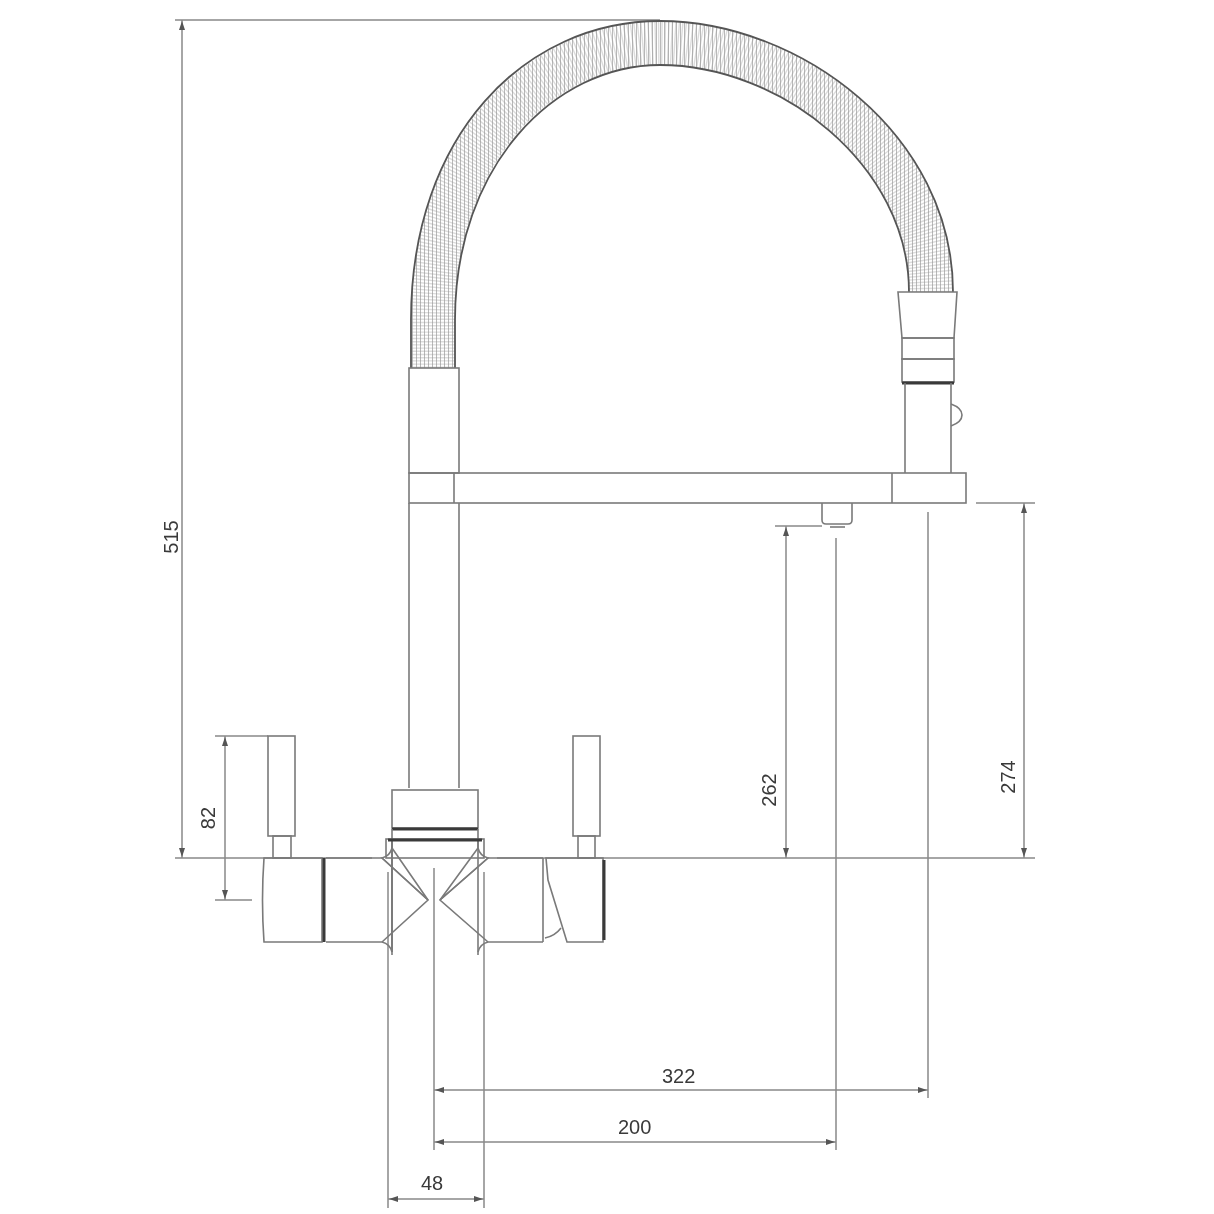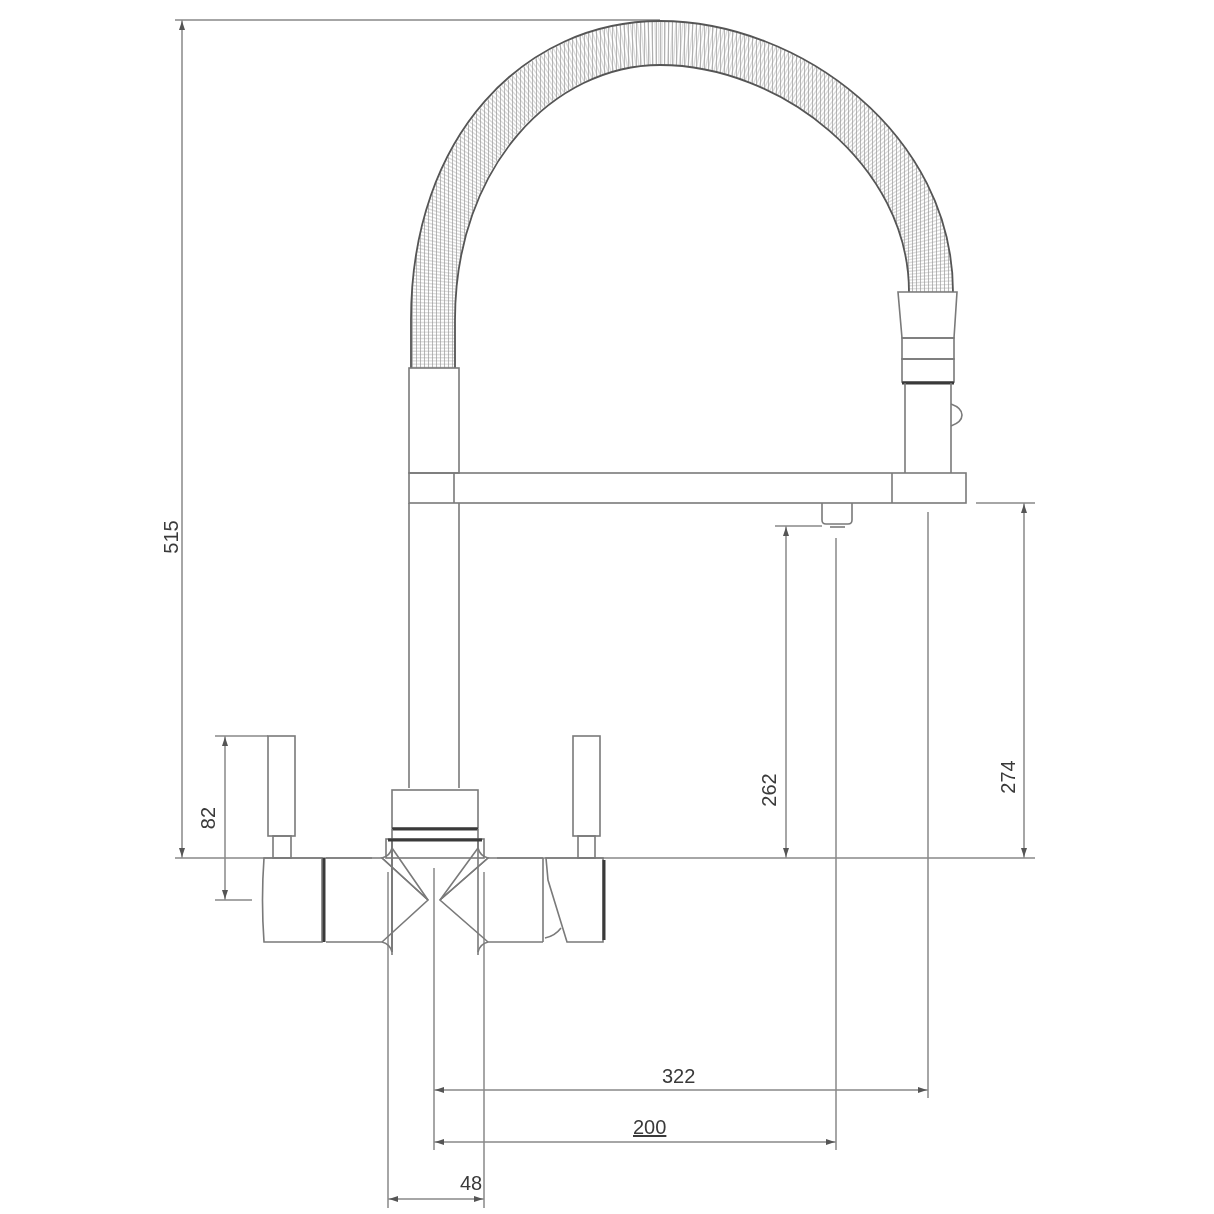--- a/index.html
+++ b/index.html
@@ -172,14 +172,14 @@
     <rect class="ln" x="386" y="839" width="98" height="19"></rect>
     <line class="ln-thick" x1="388" y1="840" x2="482" y2="840"></line>
   </g>
 </svg>
 
 <div class="dim-label vertical" style="left:154px; top:527px;">515</div>
 <div class="dim-label vertical" style="left:197px; top:808px;">82</div>
 <div class="dim-label vertical" style="left:752px; top:780px;">262</div>
 <div class="dim-label vertical" style="left:991px; top:767px;">274</div>
 <div class="dim-label" style="left:662px; top:1066px;">322</div>
-<div class="dim-label" style="left:633px; top:1117px;text-decoration:underline;">200</div>
-<div class="dim-label" style="left:421px; top:1173px;margin-left:39px;">48</div>
+<div class="dim-label" style="left:618px; top:1117px;">200</div>
+<div class="dim-label" style="left:421px; top:1173px;">48</div>
 
 </body></html>

